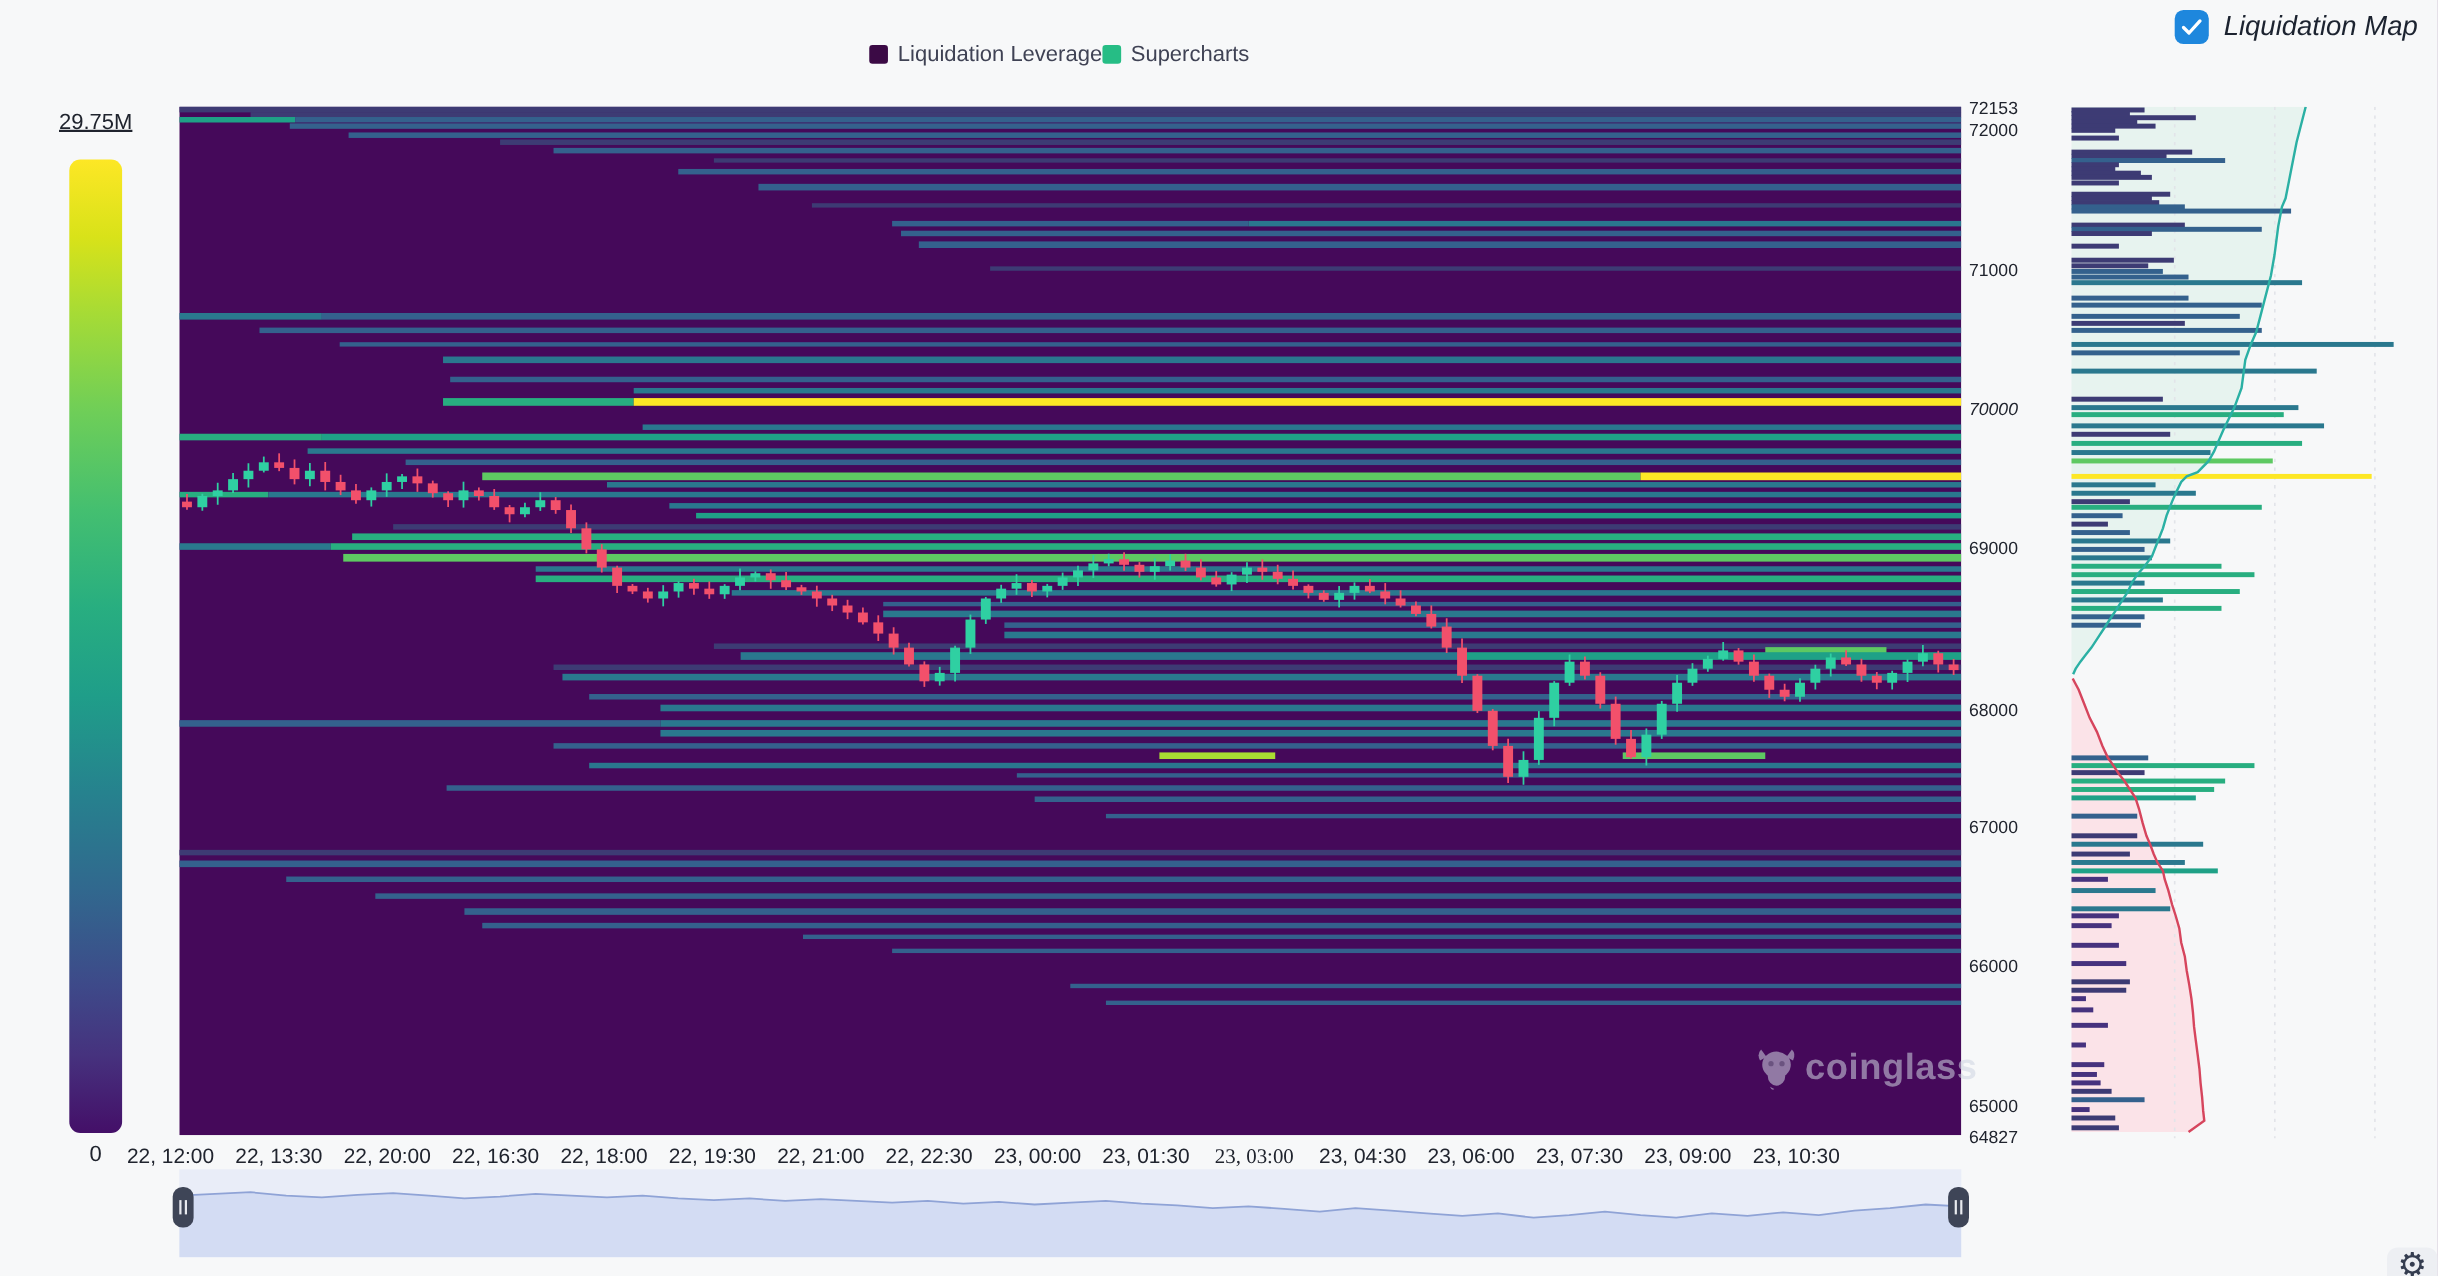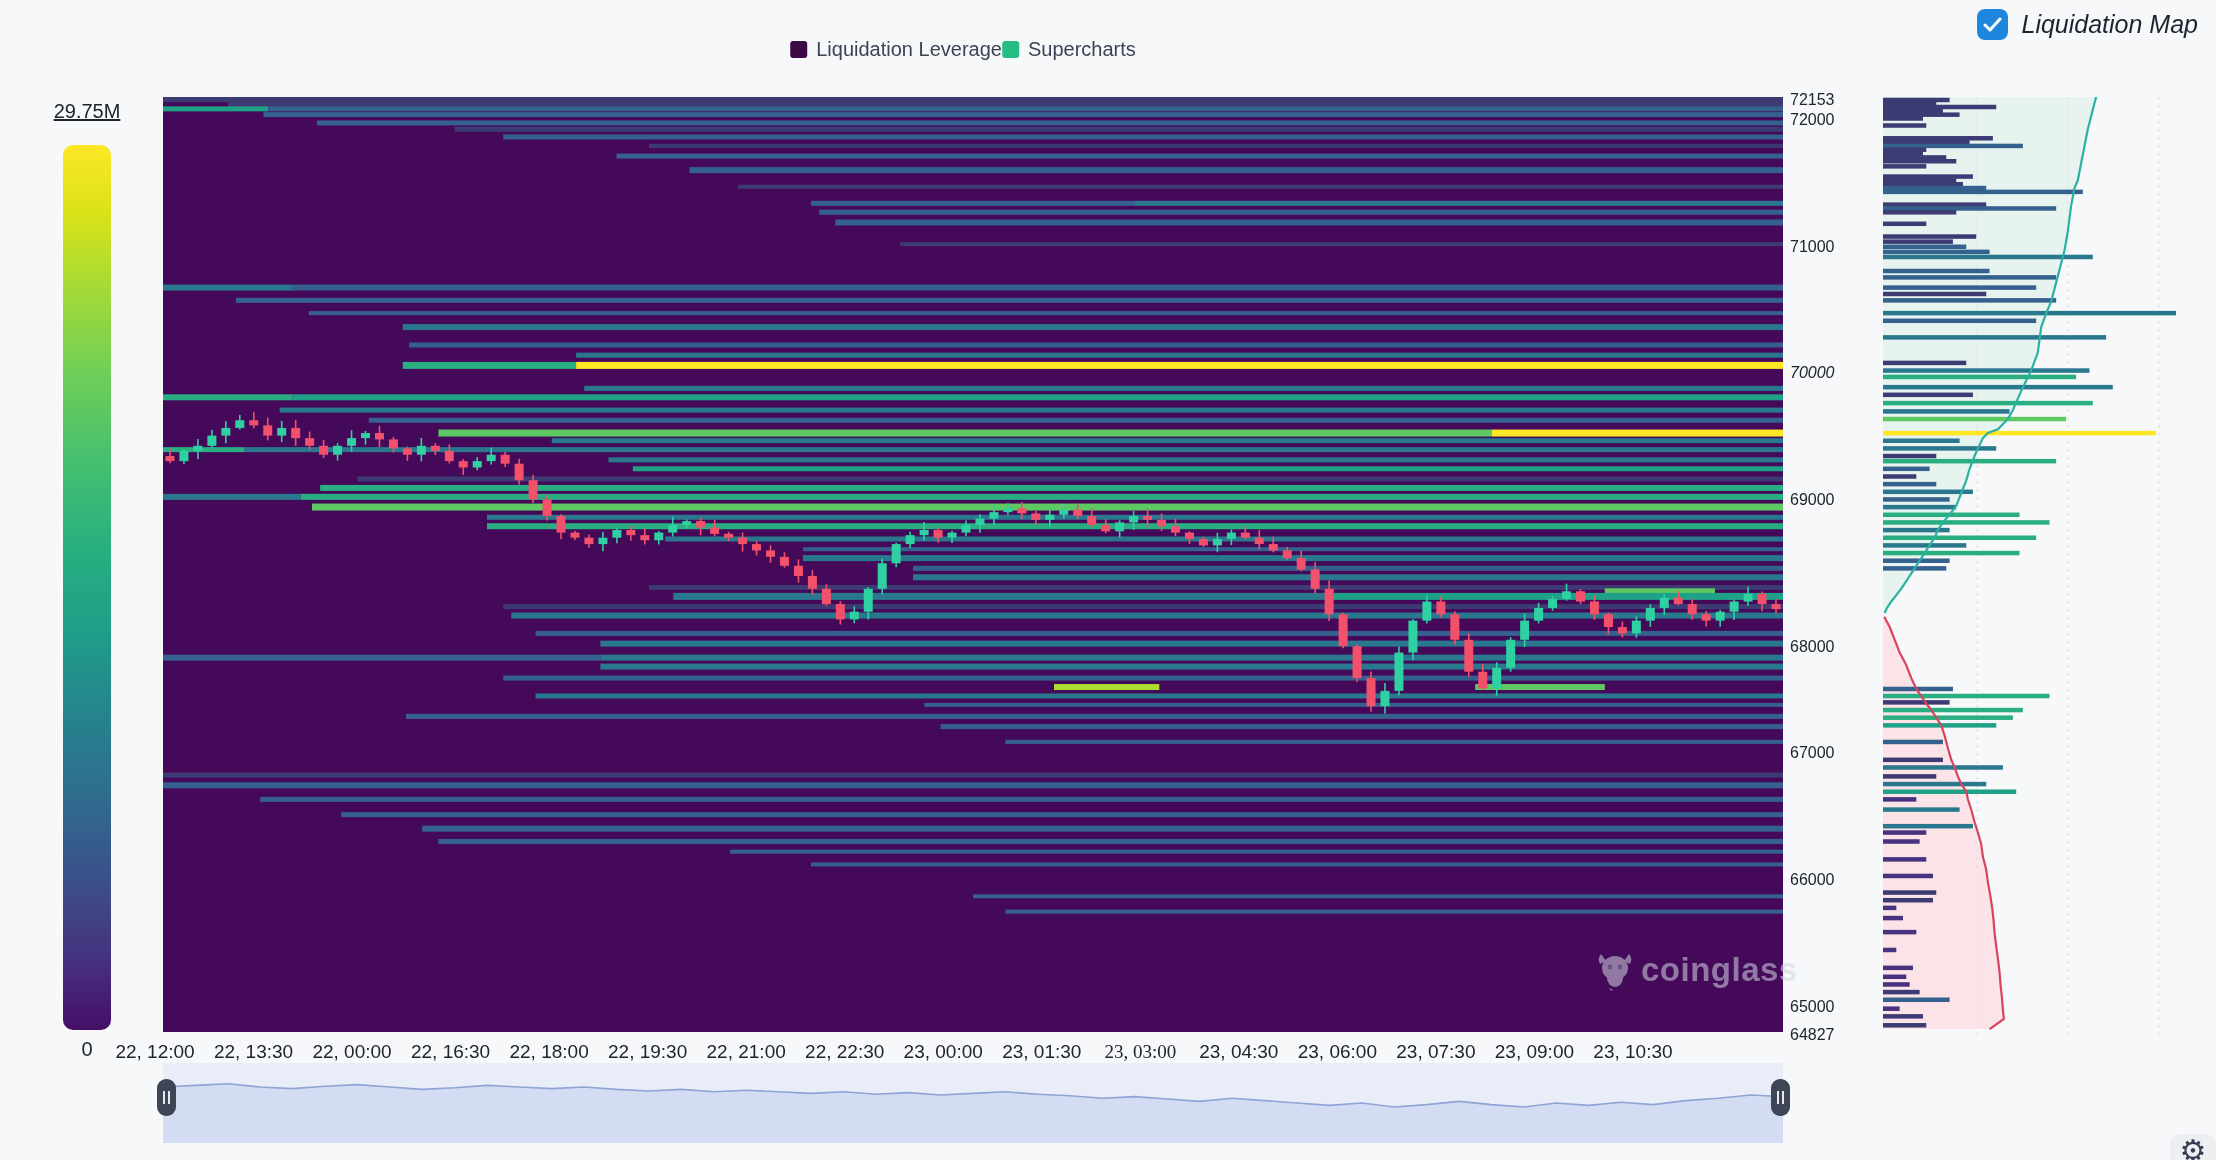--- a/index.html
+++ b/index.html
@@ -421,21 +421,21 @@
       <div class="ylab" style="top: 627px; margin-top: 20px;">68000</div>
       <div class="ylab" style="top: 753px;">67000</div>
       <div class="ylab" style="top: 880px;">66000</div>
       <div class="ylab" style="top: 1007px;">65000</div>
       <div class="ylab" style="top: 1035px;">64827</div>
     </div>
 
   <div id="xlabs">
       <div class="xlab" style="left: 155px;">22, 12:00</div>
       <div class="xlab" style="left: 253.53px;">22, 13:30</div>
-      <div class="xlab" style="left: 352.06px;">22, 00:00</div>
+      <div class="xlab" style="left: 352.06px;">22, 20:00</div>
       <div class="xlab" style="left: 450.59px;">22, 16:30</div>
       <div class="xlab" style="left: 549.12px;">22, 18:00</div>
       <div class="xlab" style="left: 647.65px;">22, 19:30</div>
       <div class="xlab" style="left: 746.18px;">22, 21:00</div>
       <div class="xlab" style="left: 844.71px;">22, 22:30</div>
       <div class="xlab" style="left: 943.24px;">23, 00:00</div>
       <div class="xlab" style="left: 1041.77px;">23, 01:30</div>
       <div class="xlab" style="left: 1140.3px; font-family: Liberation Serif, serif;">23, 03:00</div>
       <div class="xlab" style="left: 1238.83px;">23, 04:30</div>
       <div class="xlab" style="left: 1337.36px;">23, 06:00</div>

